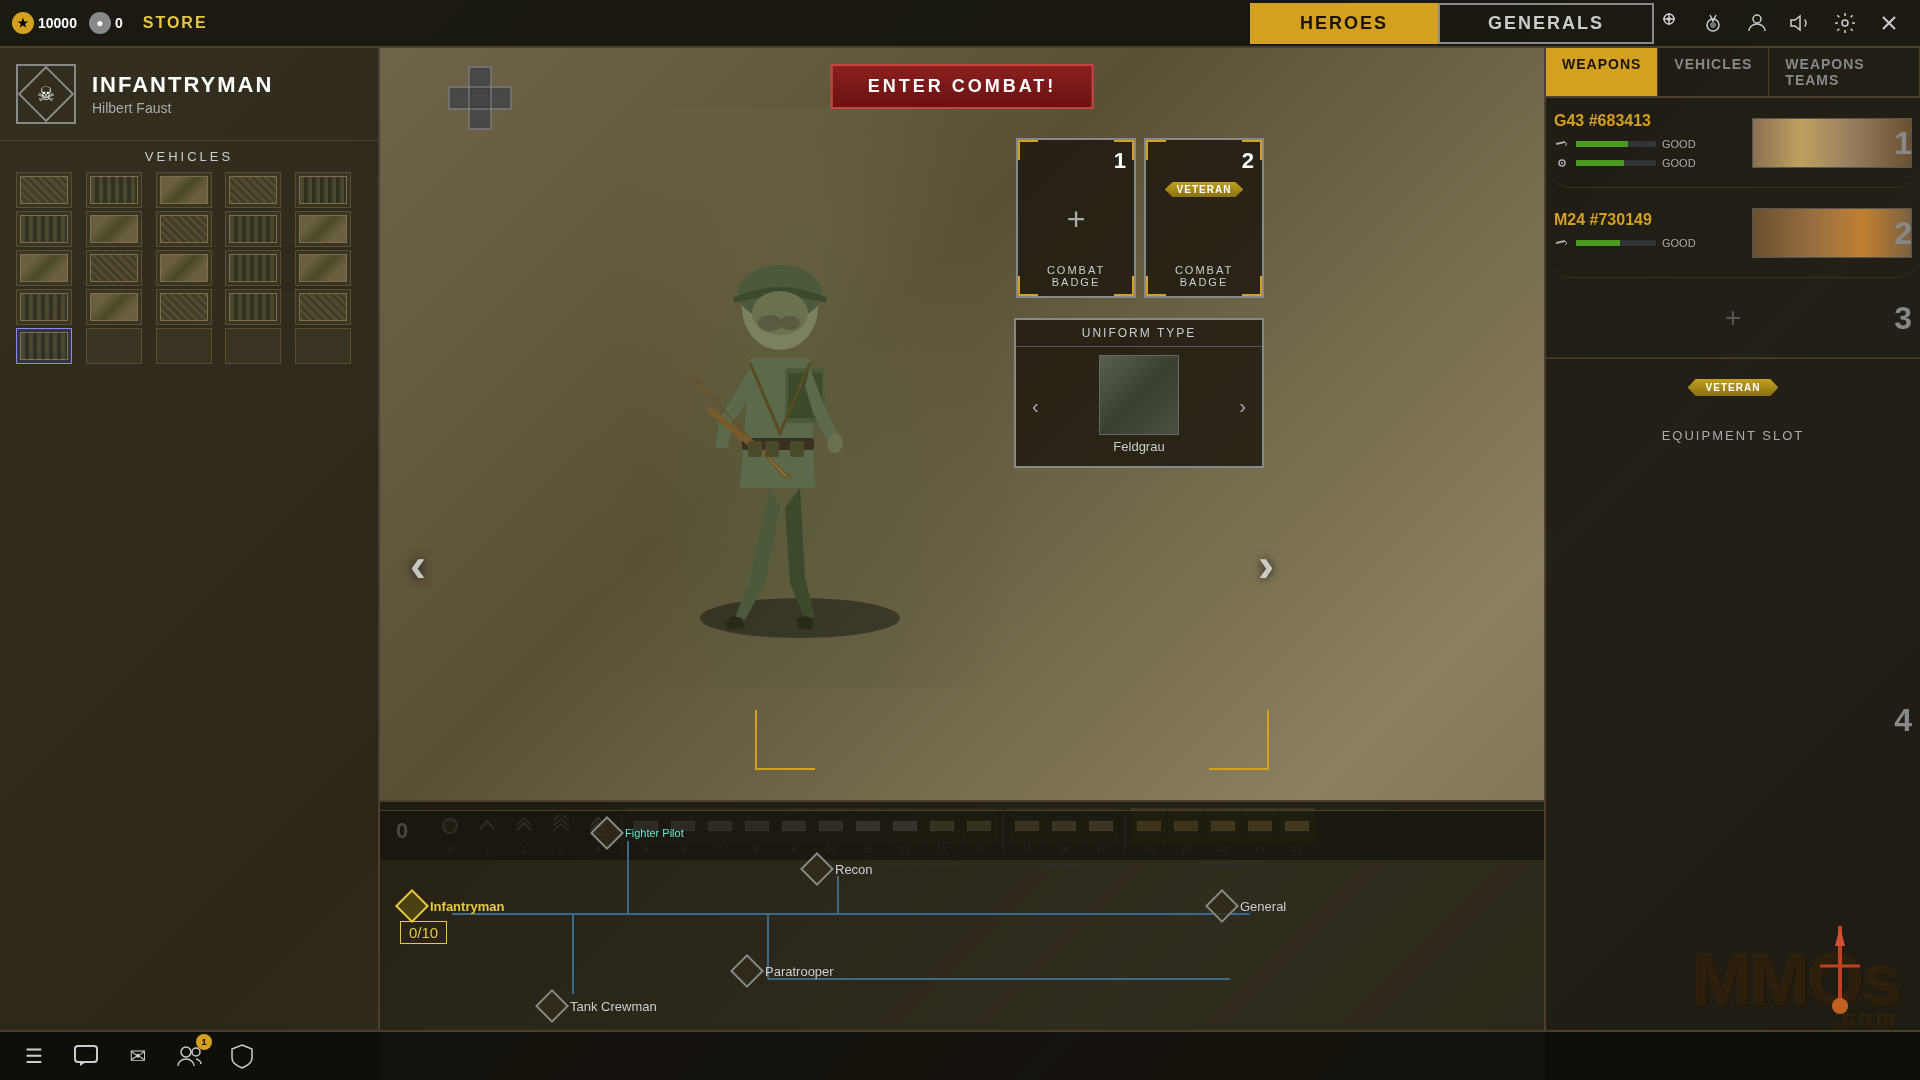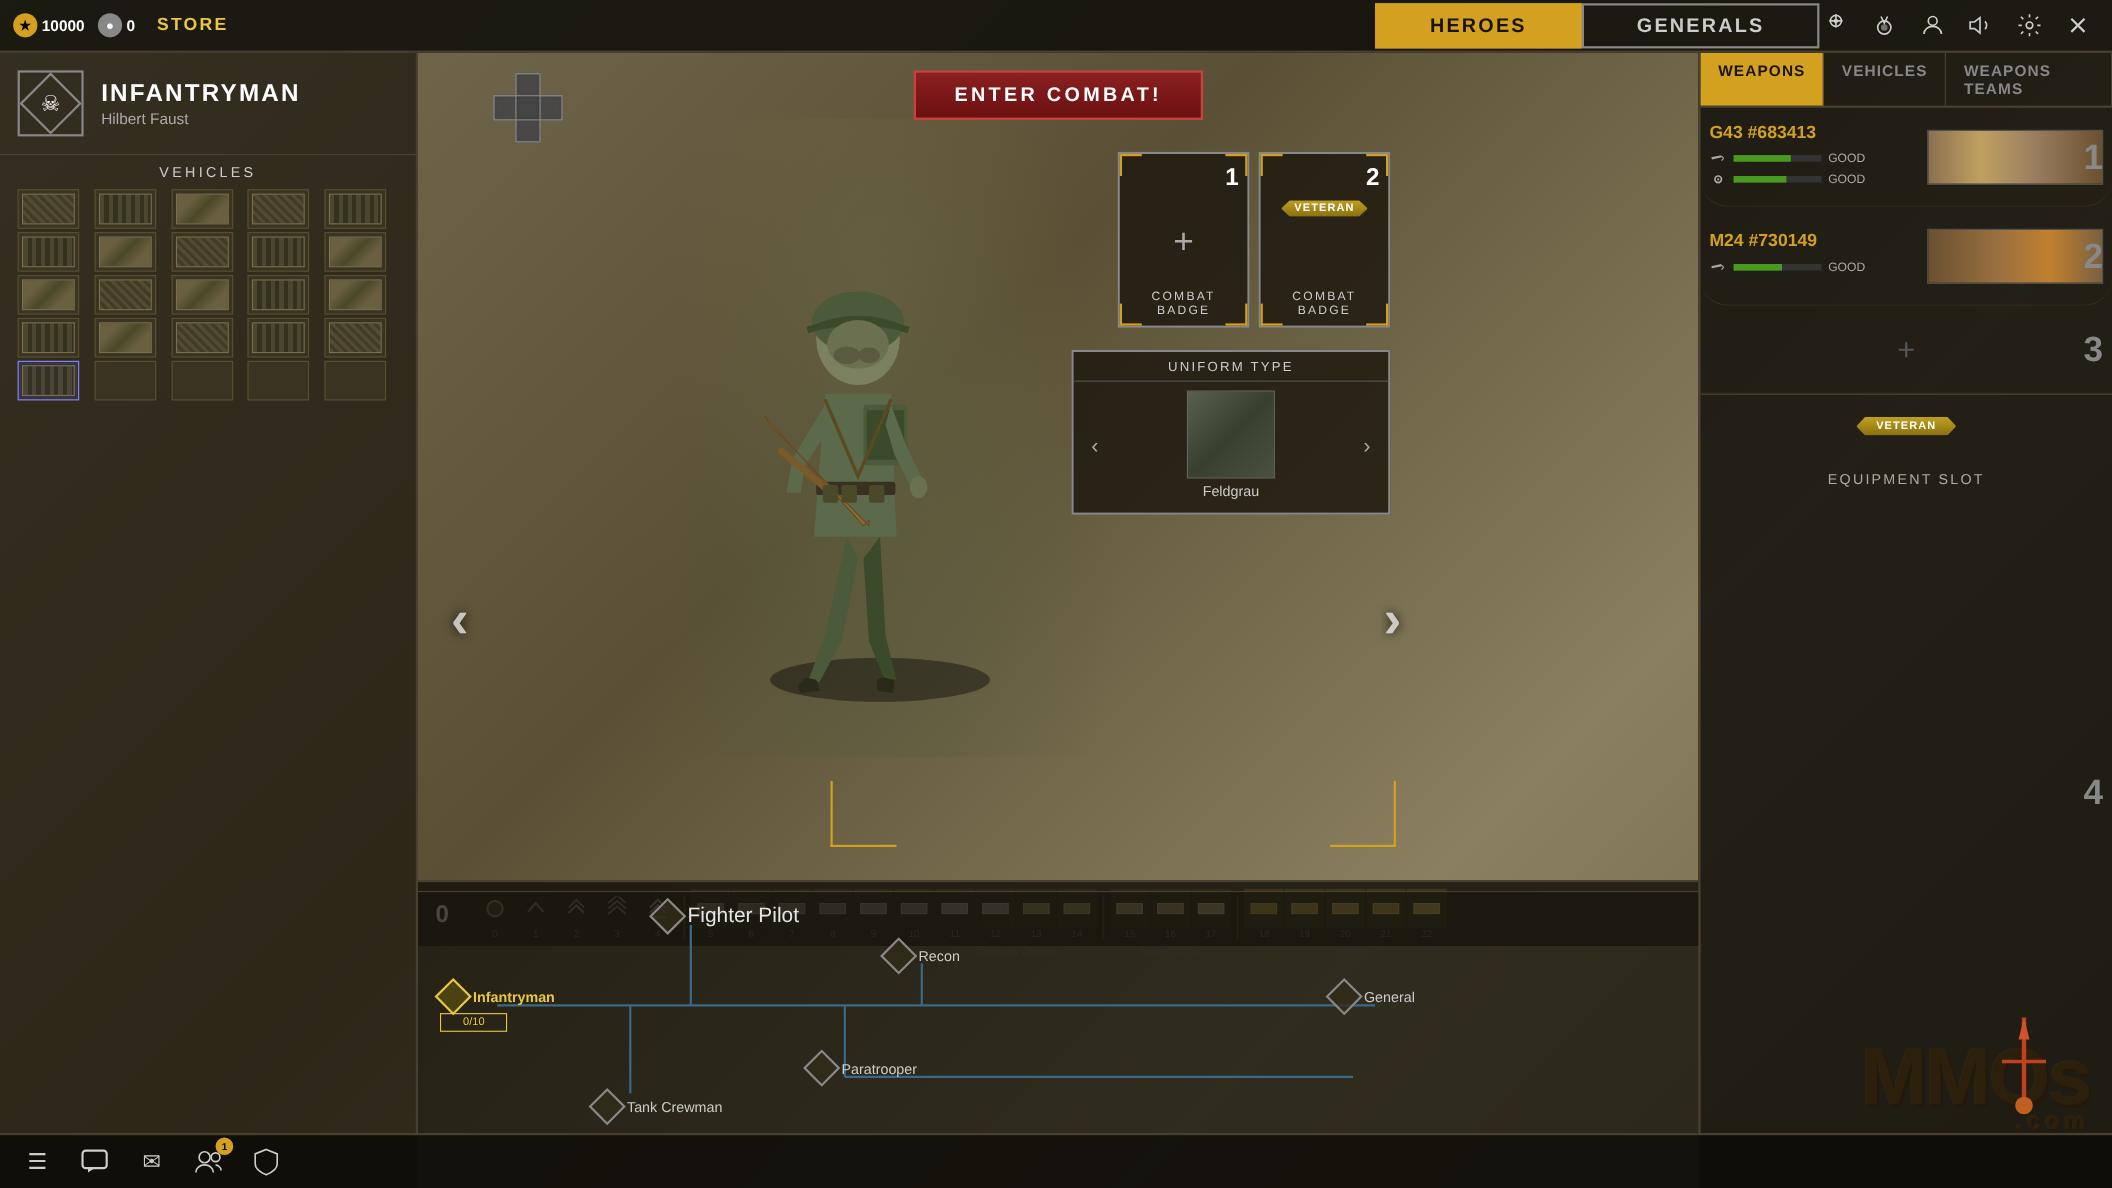--- a/index.html
+++ b/index.html
@@ -333,21 +333,21 @@
       letter-spacing: 2px;
       color: #ccc;
       text-align: center;
     }
 
     
     .uniform-section {
       position: absolute;
       top: 255px;
       right: 10px;
-      width: 290px;
+      width: 250px;
       border: 2px solid #888;
       background: rgba(30,25,15,0.85);
       z-index: 20;
     }
 
     .uniform-header {
       text-align: center;
       padding: 6px;
       font-size: 12px;
       letter-spacing: 2px;
@@ -1134,27 +1134,27 @@
         <line x1="388" y1="103" x2="388" y2="168" stroke="#3a6a8a" stroke-width="2"></line>
         <line x1="388" y1="168" x2="850" y2="168" stroke="#3a6a8a" stroke-width="2"></line>
 
         <line x1="193" y1="103" x2="193" y2="183" stroke="#3a6a8a" stroke-width="2"></line>
       </svg>
 
       <div style="position:absolute; left:20px; top:83px; z-index:5; display:flex; align-items:center; gap:6px;">
         <div style="width:24px;height:24px;border:2px solid #e8c840;transform:rotate(45deg);background:rgba(80,70,20,0.9);display:flex;align-items:center;justify-content:center;"></div>
         <span style="font-size:13px;color:#e8c840;font-weight:bold;">Infantryman</span>
       </div>
-      <div style="position:absolute; left:20px; top:110px; border:1px solid #e8c840; padding:2px 20px; font-size:10px; color:#e8c840; z-index:5;">
+      <div style="position:absolute; left:20px; top:110px; border:1px solid #e8c840; padding:2px 8px; font-size:15px; color:#e8c840; z-index:5;">
         <span>0/10</span>
       </div>
 
       <div style="position:absolute; left:215px; top:10px; z-index:5; display:flex; align-items:center; gap:6px;">
         <div style="width:24px;height:24px;border:2px solid #888;transform:rotate(45deg);background:rgba(50,45,25,0.8);"></div>
-        <span style="font-size:19px;color:#e5e5e5;">Fighter Pilot</span>
+        <span style="font-size:11px;color:#5eead4;">Fighter Pilot</span>
       </div>
 
       <div style="position:absolute; left:425px; top:46px; z-index:5; display:flex; align-items:center; gap:6px;">
         <div style="width:24px;height:24px;border:2px solid #888;transform:rotate(45deg);background:rgba(50,45,25,0.8);"></div>
         <span style="font-size:13px;color:#ccc;">Recon</span>
       </div>
 
       <div style="position:absolute; left:830px; top:83px; z-index:5; display:flex; align-items:center; gap:6px;">
         <div style="width:24px;height:24px;border:2px solid #888;transform:rotate(45deg);background:rgba(50,45,25,0.8);"></div>
         <span style="font-size:13px;color:#ccc;">General</span>

